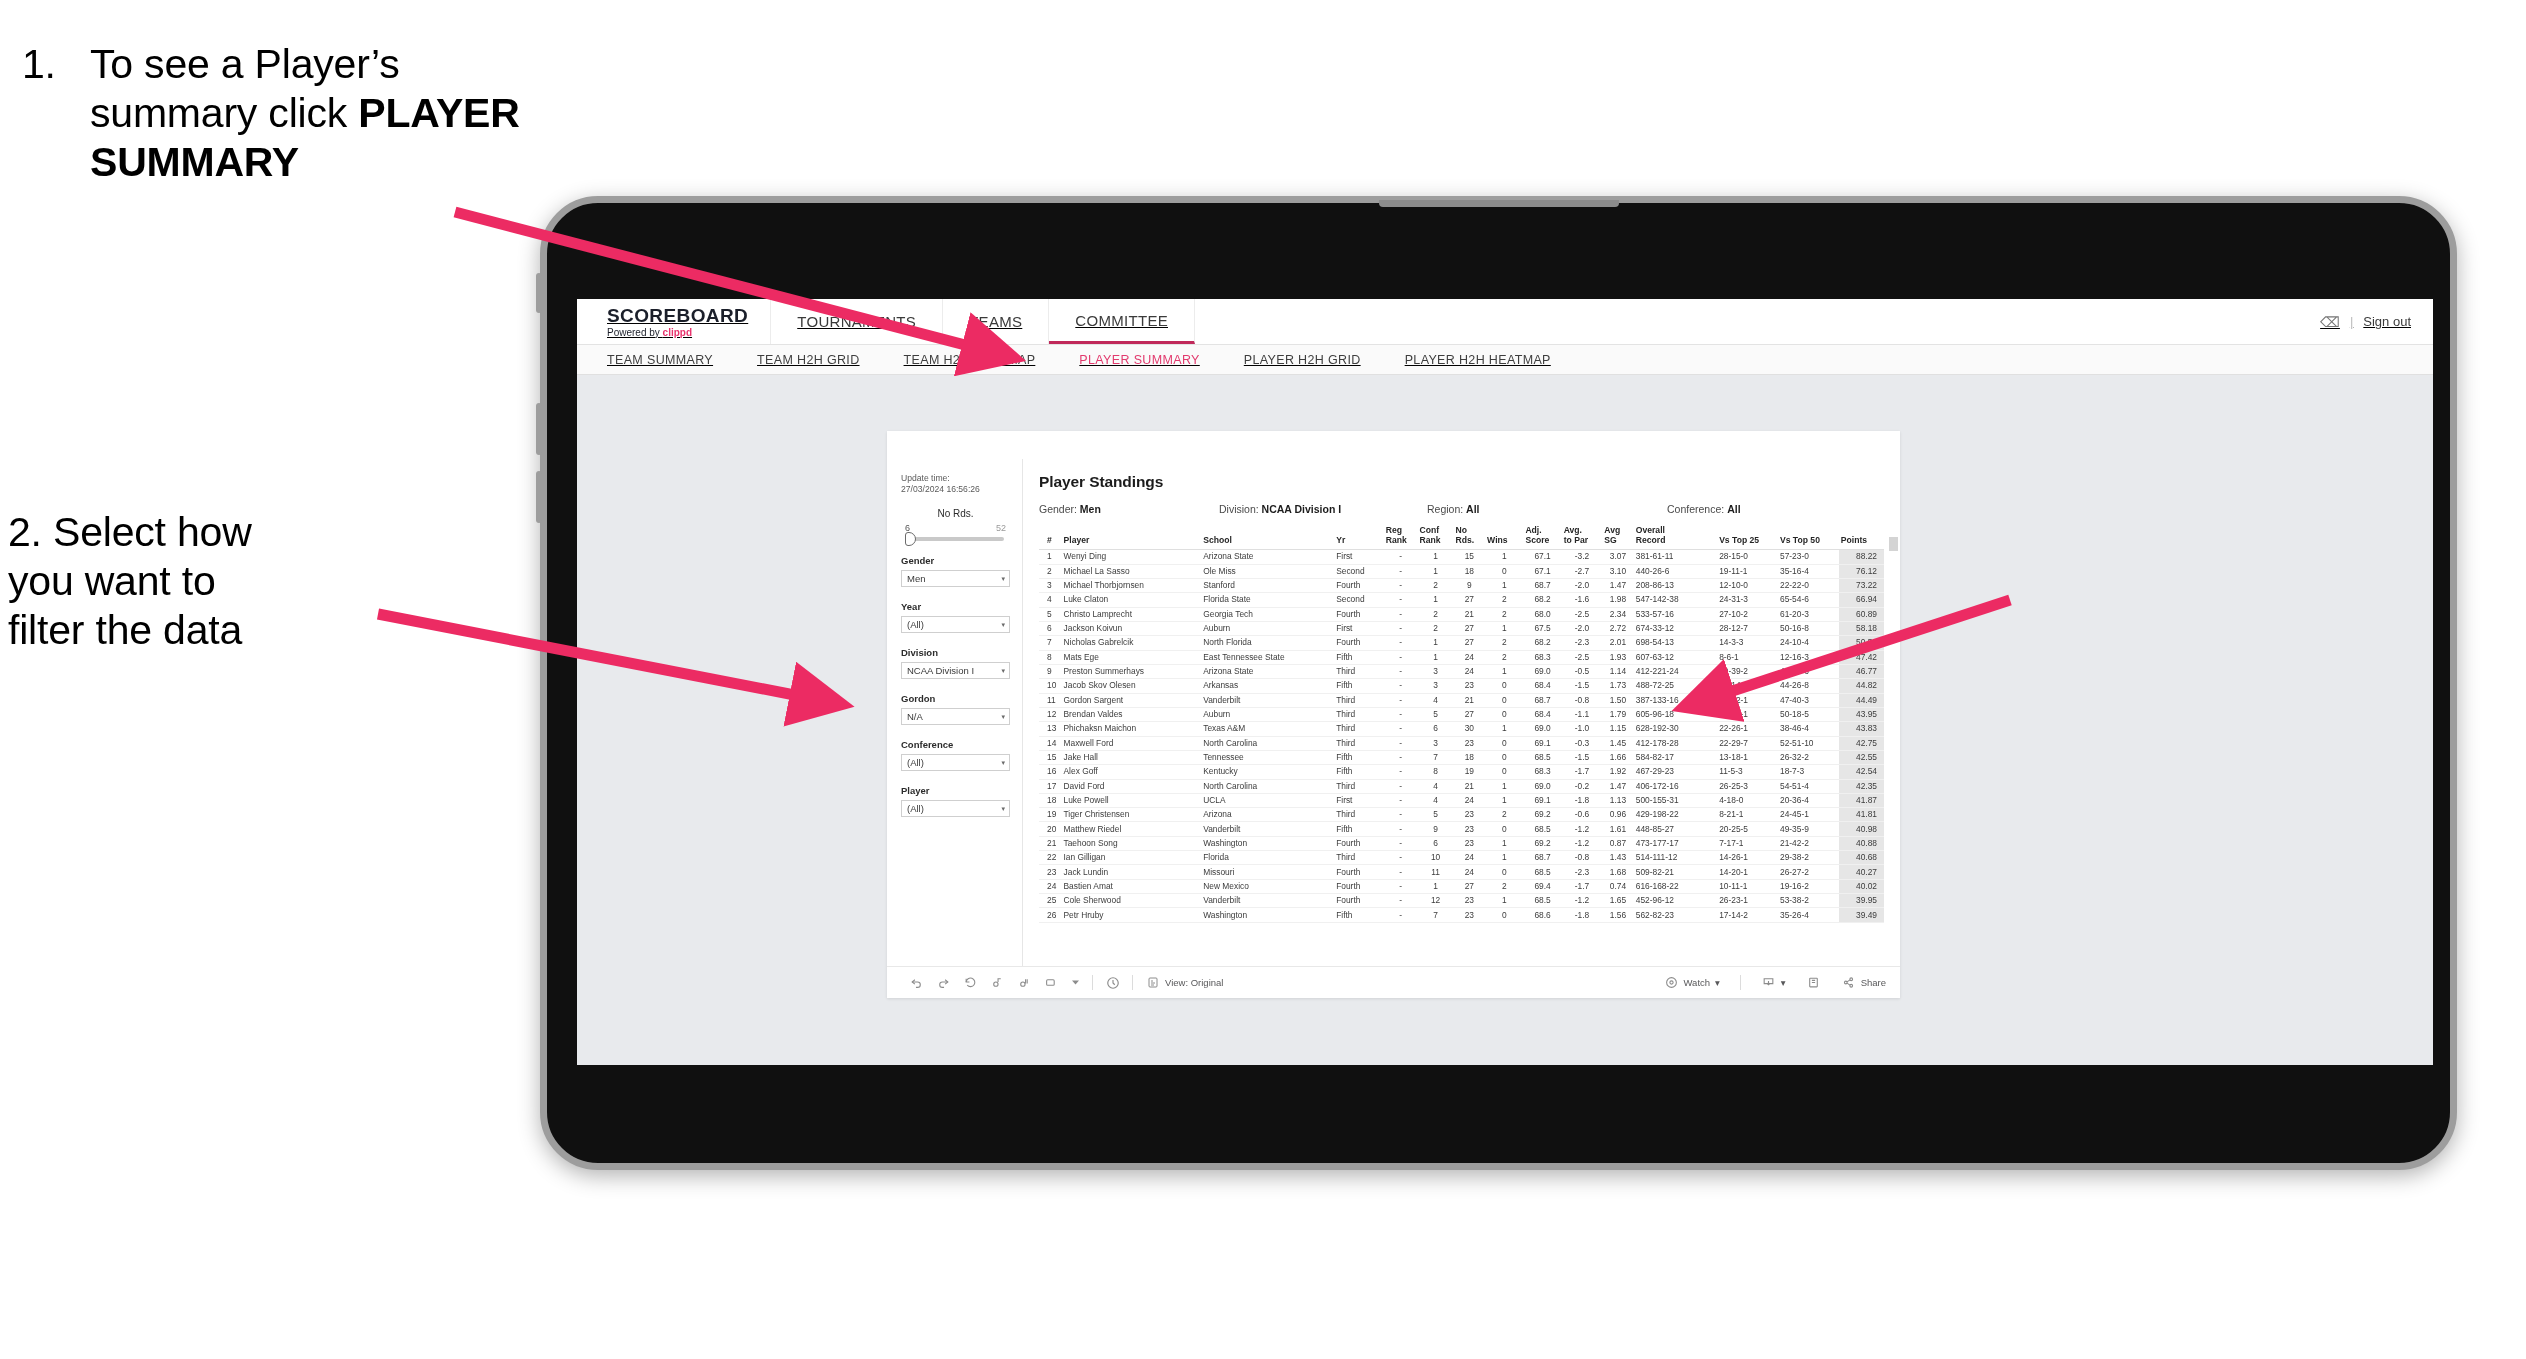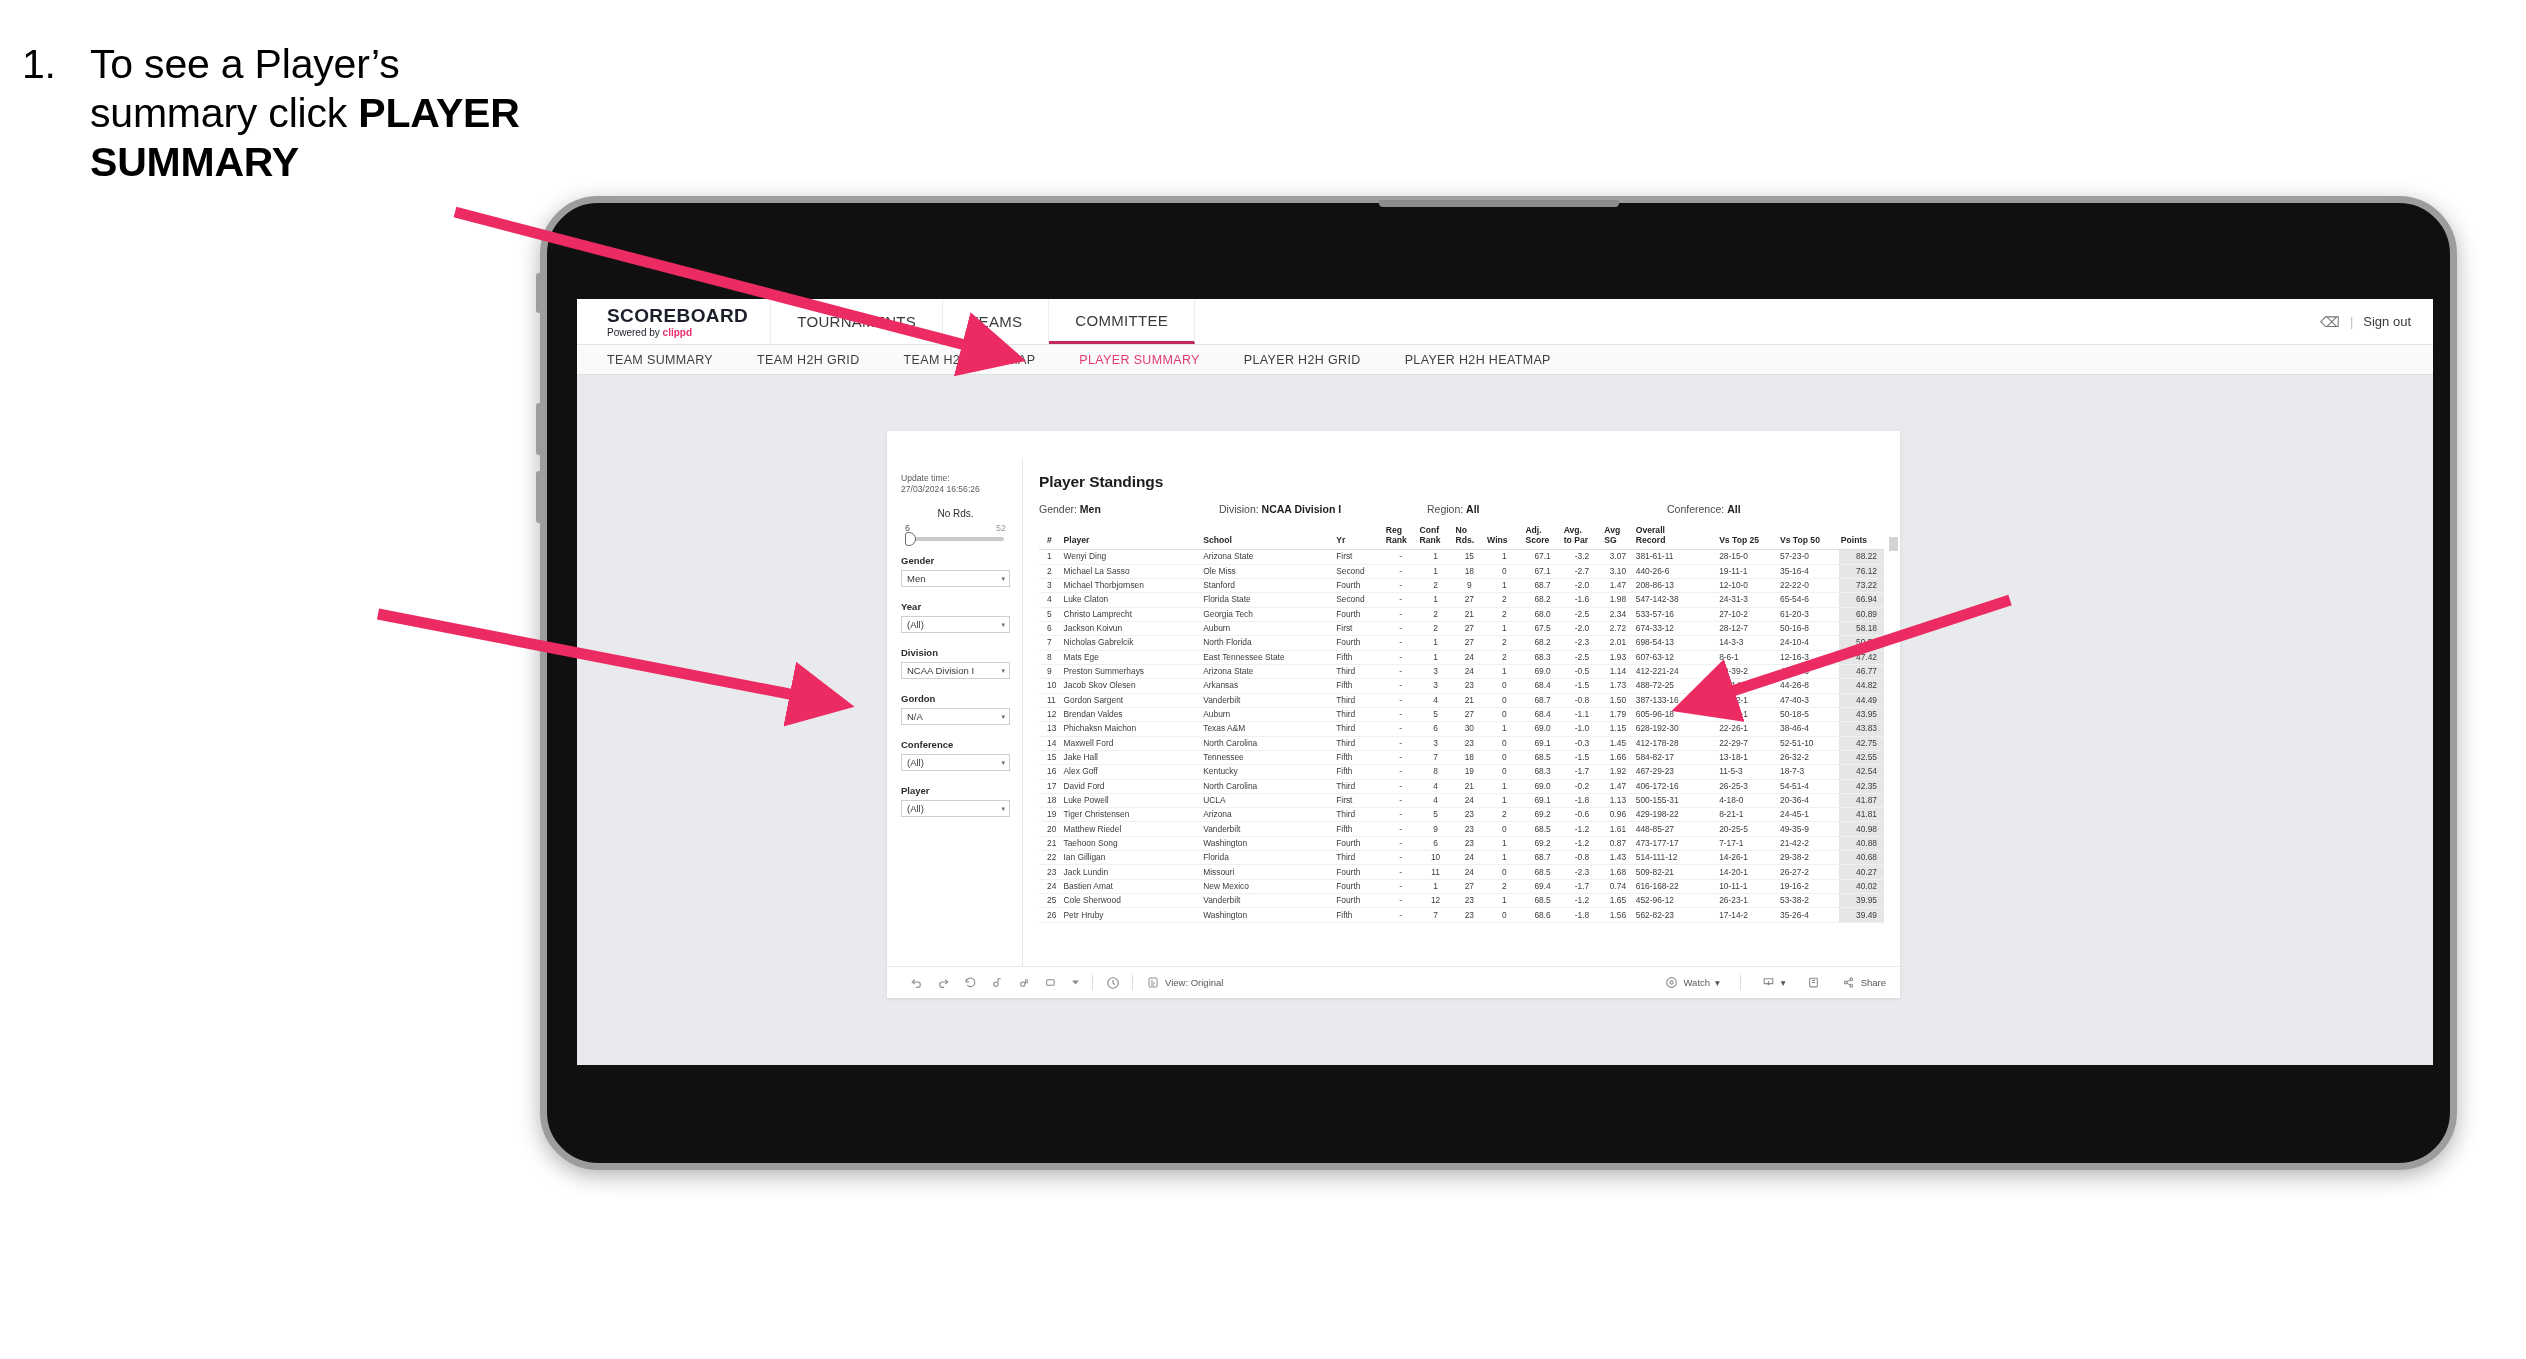--- a/index.html
+++ b/index.html
@@ -55,20 +55,21 @@
   .btn-vol1 { left:-11px; top:200px; width:6px; height:52px; }
   .btn-vol2 { left:-11px; top:268px; width:6px; height:52px; }
   .btn-pwr  { left:-11px; top:70px;  width:6px; height:40px; }
 
   .screen {
     position: absolute;
     left: 30px; top: 96px;
     width: 1856px; height: 766px;
     background: #0f766e;
     overflow: hidden;
+    text-decoration: underline;
   }
 
   
   .app-header {
     height: 46px; background:#fff;
     display:flex; align-items:stretch;
     border-bottom: 1px solid #e3e3e3;
     position: relative;
   }
   .brand {
@@ -217,20 +218,25 @@
 
   <div class="anno" id="anno1">
     <span class="num">1.</span>
     <span class="body">
       <span>To see a Player’s</span><br>
       <span>summary click </span><b>PLAYER</b><br>
       <b>SUMMARY</b>
     </span>
   </div>
 
+  <div class="anno" id="anno2">
+    <span>2. Select how</span><br>
+    <span>you want to</span><br>
+    <span>filter the data</span>
+  </div>
 
 
   <div class="anno" id="anno3">
     <span>3. The table will</span><br>
     <span>adjust accordingly</span>
   </div>
 
   <div class="tablet">
     <div class="btn-side btn-pwr"></div>
     <div class="btn-side btn-vol1"></div>

